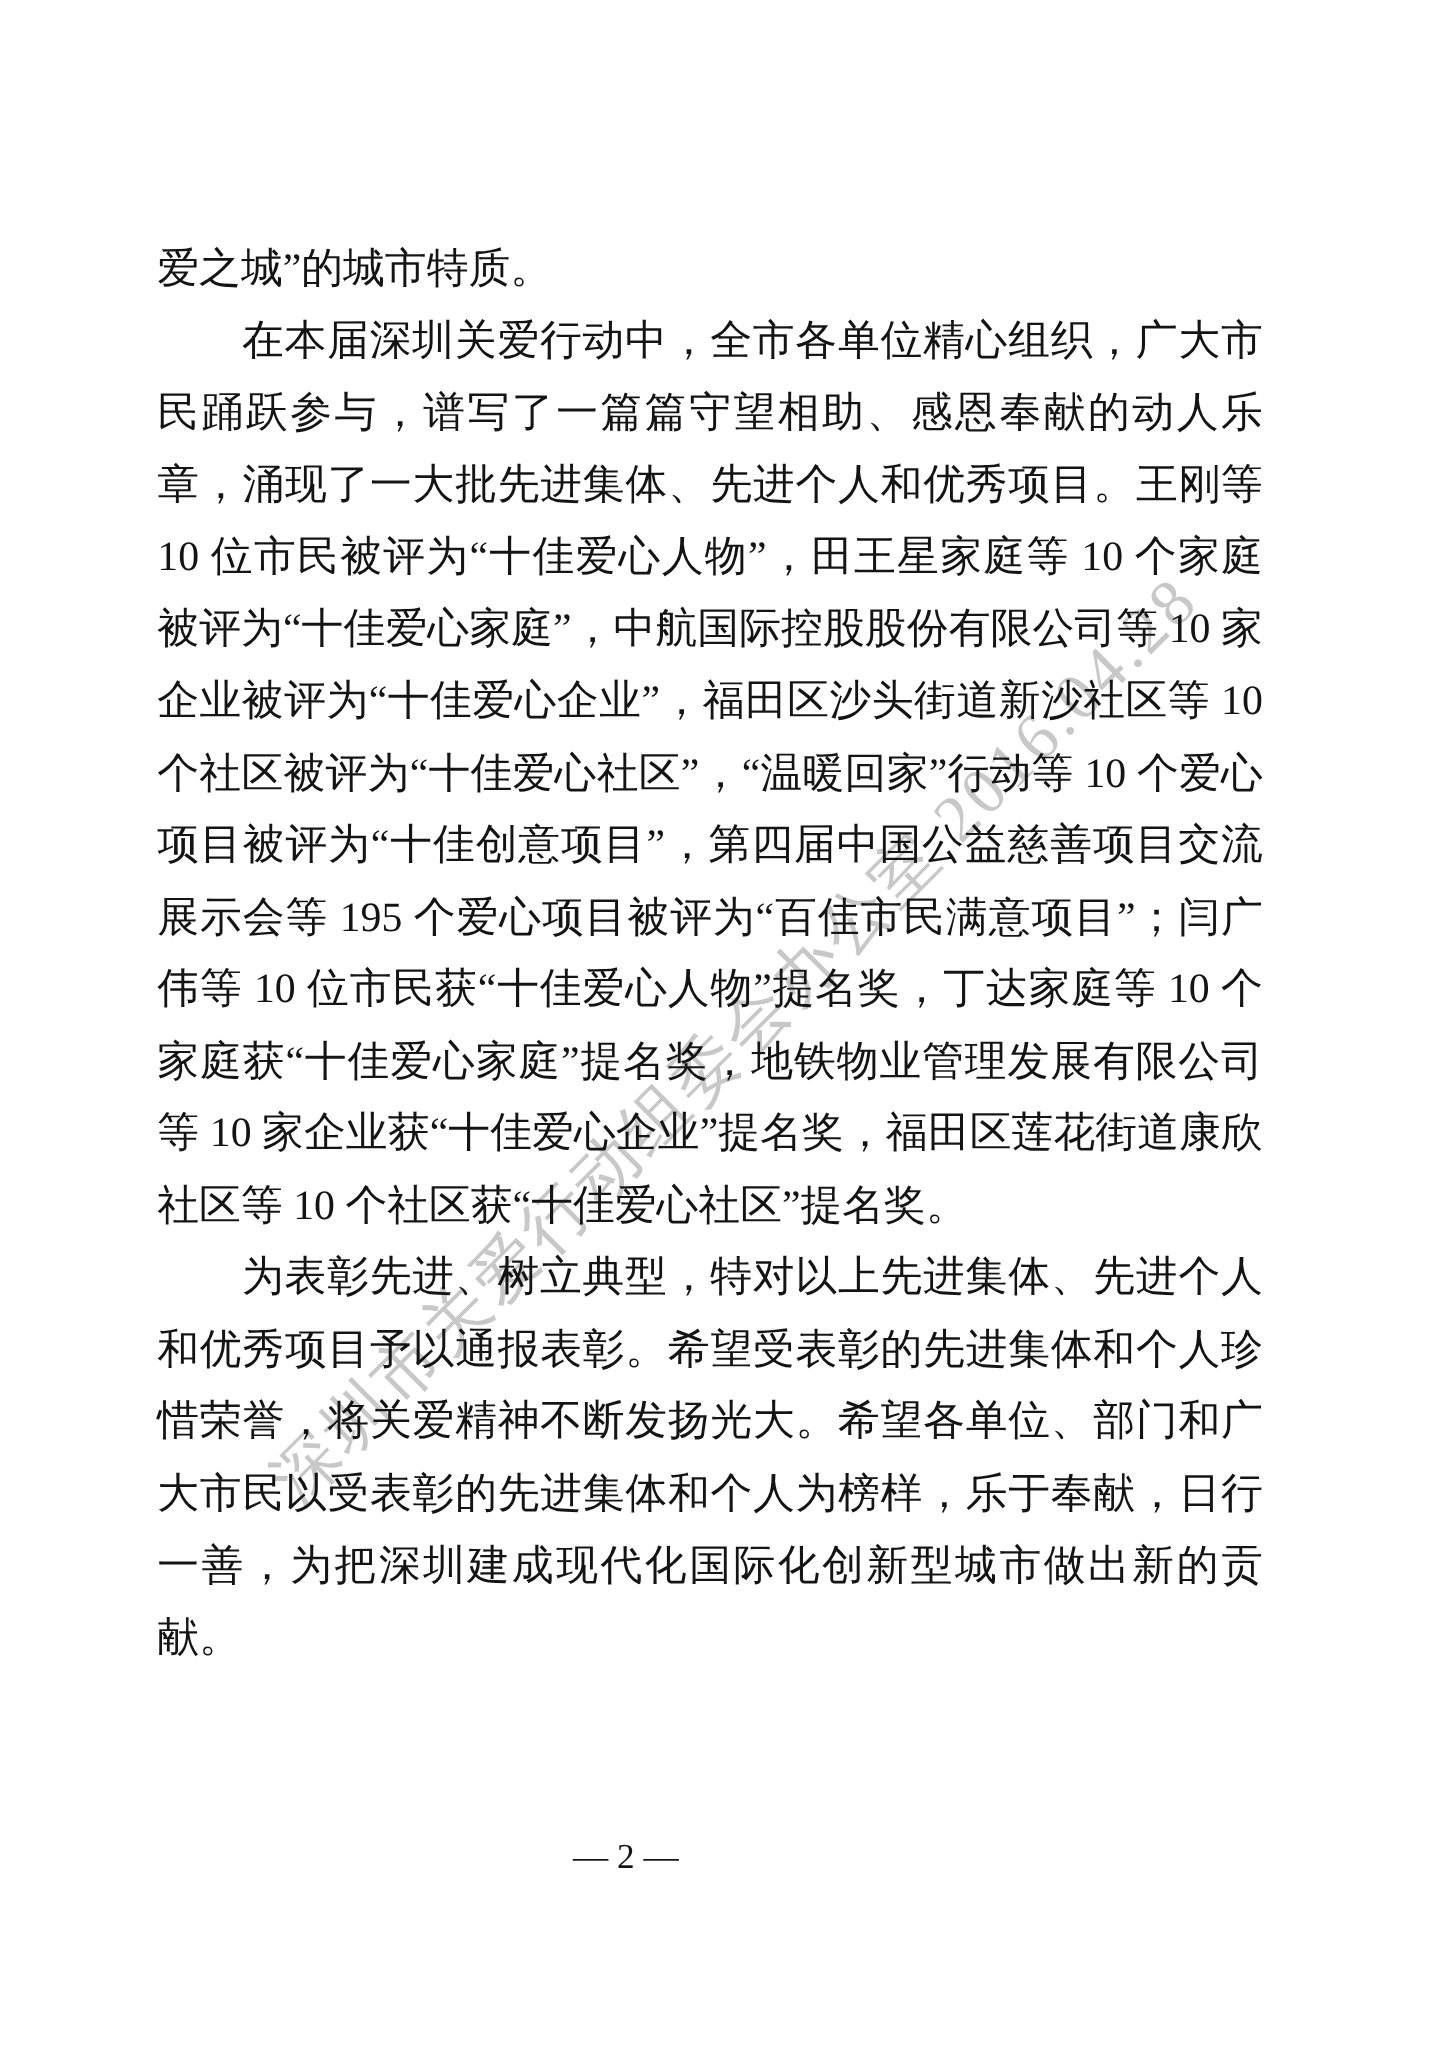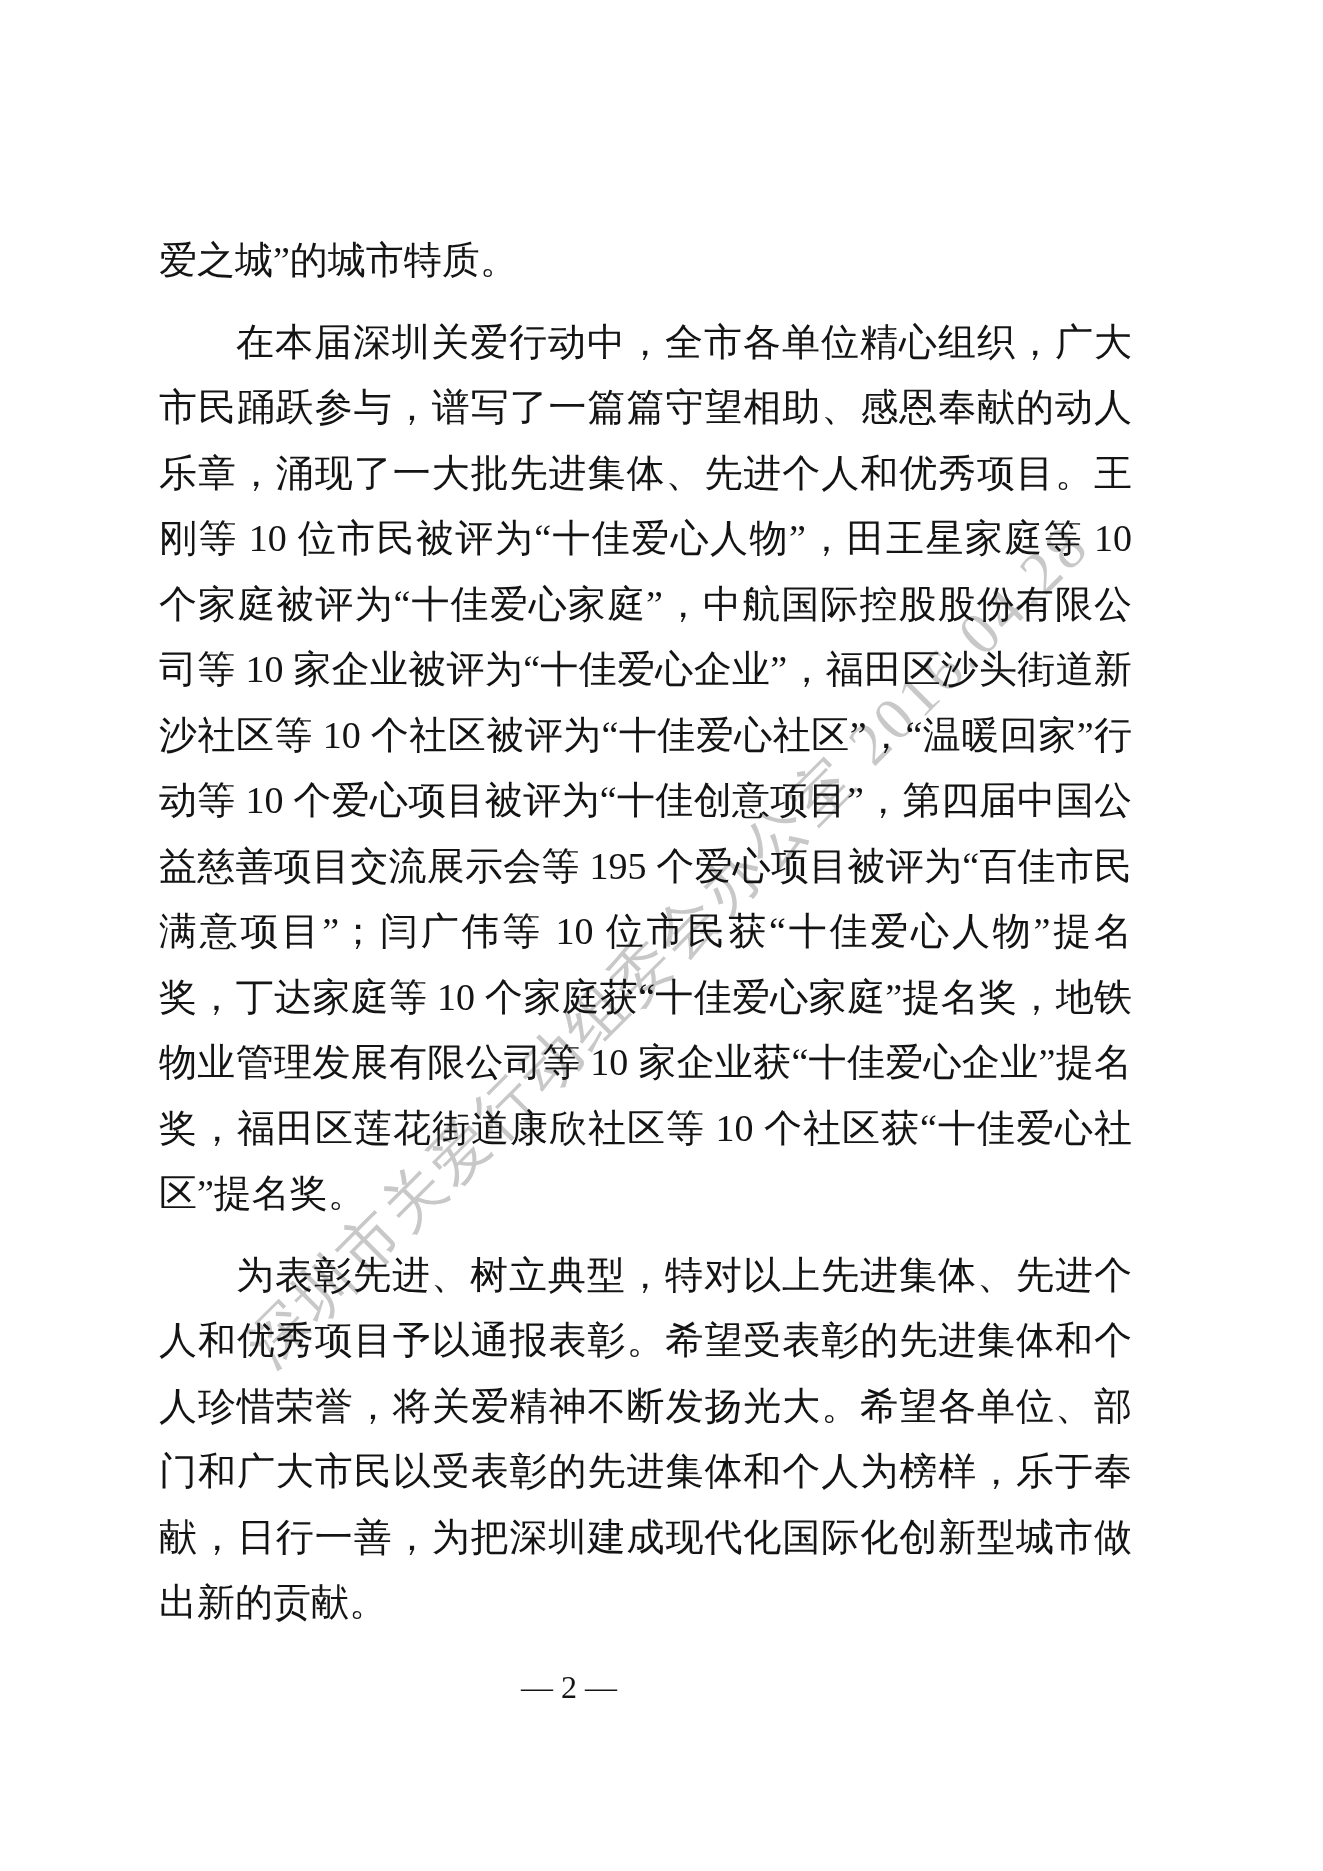--- a/index.html
+++ b/index.html
@@ -43,21 +43,21 @@
     width:1005px;
     z-index:1;
     font-size:38px;
     line-height:65.5px;
     color:var(--text-color);
     text-align:justify;
     text-justify:inter-ideograph;
     line-break:strict;
   }
   .body-text p{
-    margin:16px;
+    margin:0;
     padding:0;
   }
   .body-text p.indent{
     text-indent:77px;
   }
   .page-number{
     position:absolute;
     left:469px;
     top:1663px;
     width:200px;

